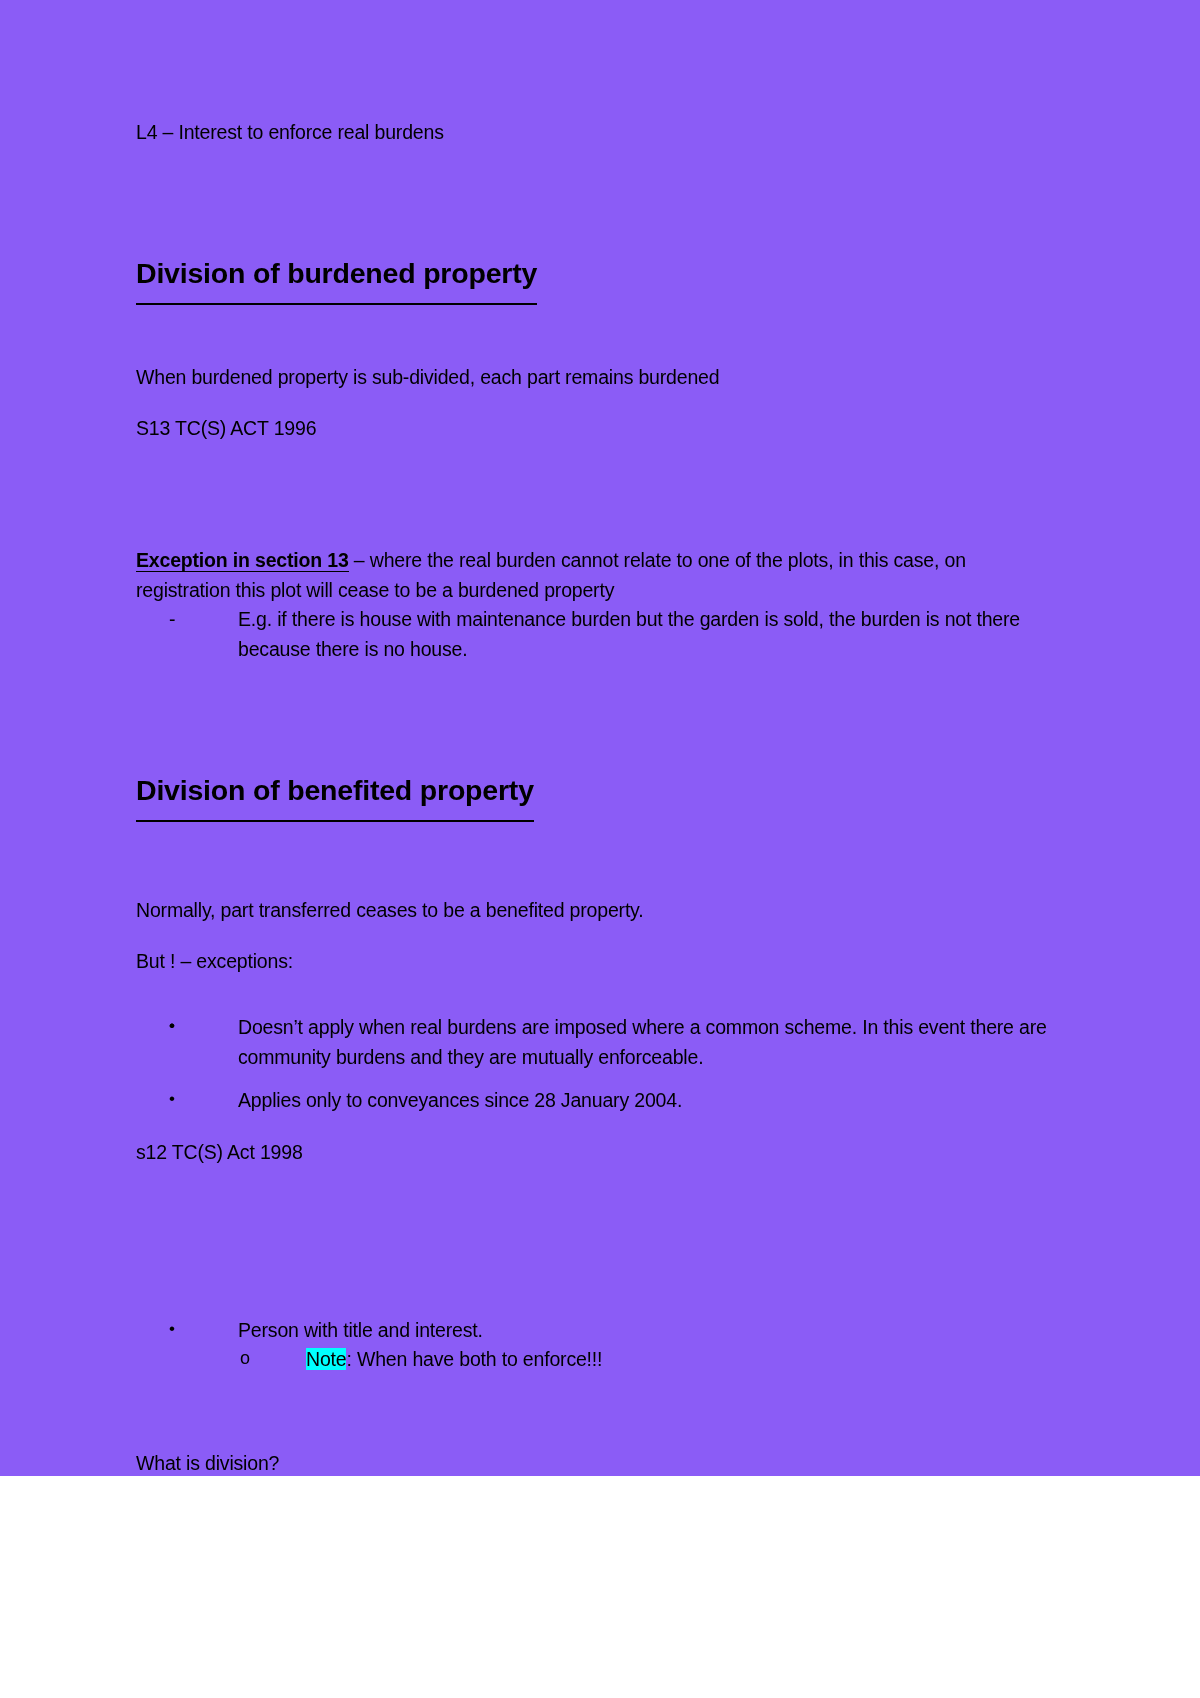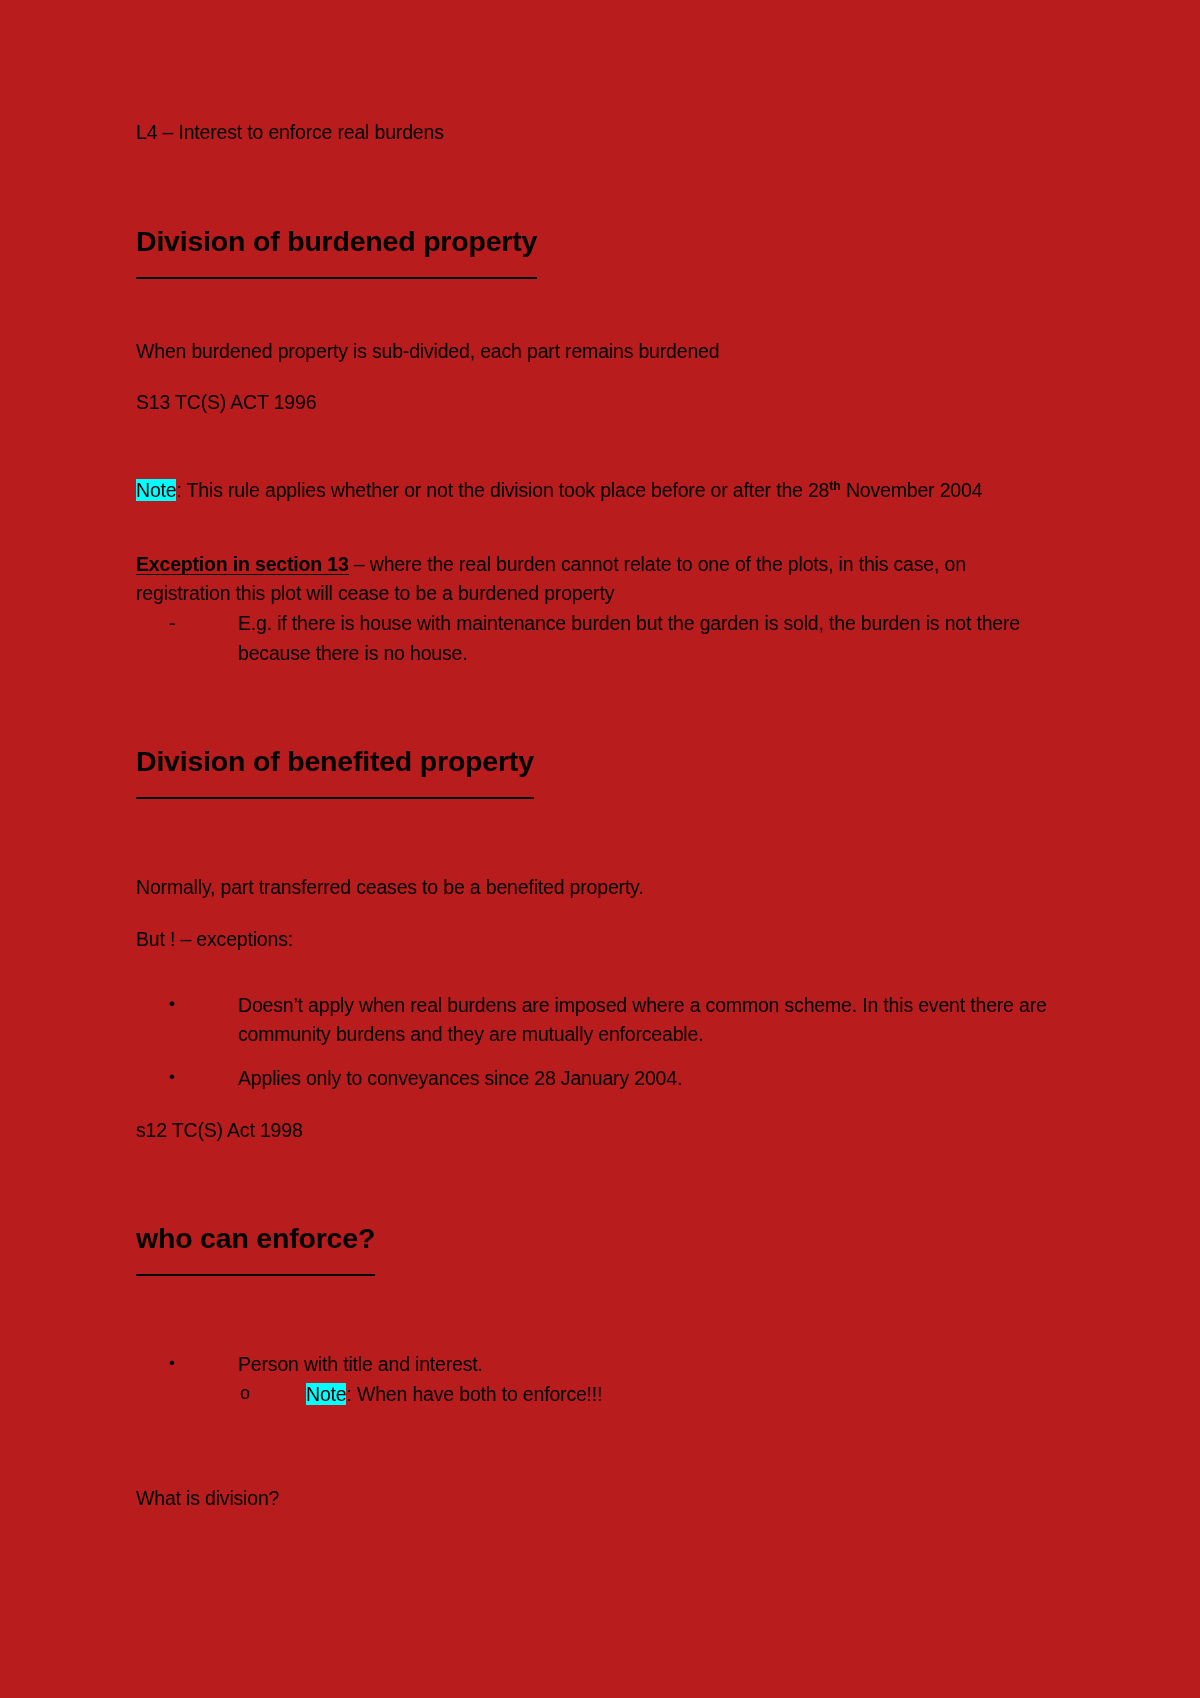--- a/index.html
+++ b/index.html
@@ -8,22 +8,22 @@
     padding: 0;
     background: #ffffff;
   }
   body {
     font-family: "Liberation Sans", "DejaVu Sans", sans-serif;
     color: #000000;
   }
   .page {
     position: relative;
     width: 1200px;
-    height: 1698px;
-    background: #b91c1c;
+    height: 1476px;
+    background: #8b5cf6;
     box-sizing: border-box;
     padding: 118px 150px 0 136px;
     overflow: hidden;
   }
   .doc {
     font-size: 19.5px;
     line-height: 1.52;
     letter-spacing: -0.18px;
   }
 
@@ -43,21 +43,22 @@
     font-weight: bold;
     margin: 0;
     padding: 0;
     line-height: 1.34;
     letter-spacing: -0.2px;
     display: block;
   }
   h1.head .u {
     border-bottom: 2px solid #000;
     display: inline-block;
-    padding-bottom: 17px;
+    padding-bottom: 11px;
+    margin-top: 32px;
   }
 
   
   .hl {
     background: #00ffff;
   }
   .bu {
     font-weight: bold;
     border-bottom: 1.6px solid #000;
     display: inline-block;
@@ -137,23 +138,20 @@
     <div class="spacer-lg"></div>
 
     <p class="para">When burdened property is sub-divided, each part remains burdened</p>
 
     <div class="spacer-sm"></div>
 
     <p class="para">S13 TC(S) ACT 1996</p>
 
     <div class="spacer-lg"></div>
 
-    <p class="para">
-      <span class="hl">Note</span><span>:</span><span> This rule applies whether or not the division took place before or after the 28</span><sup class="ord">th</sup><span> November 2004</span>
-    </p>
 
     <div class="spacer-md"></div>
 
     <p class="para">
       <span class="bu">Exception in section 13</span><span> – where the real burden cannot relate to one of the plots, in this case, on registration this plot will cease to be a burdened property</span>
     </p>
 
     <ul class="lvl1">
       <li class="item dash">
         <span class="marker">-</span>
@@ -190,23 +188,20 @@
         <span class="item-text">Applies only to conveyances since 28 January 2004.</span>
       </li>
     </ul>
 
     <div class="spacer-sm"></div>
 
     <p class="para">s12 TC(S) Act 1998</p>
 
     <div class="spacer-xl"></div>
 
-    <h1 class="head">
-      <span class="u">who can enforce?</span>
-    </h1>
 
     <div class="spacer-xl"></div>
 
     <ul class="lvl1">
       <li class="item disc">
         <span class="marker">•</span>
         <span class="item-text">Person with title and interest.</span>
       </li>
     </ul>
 

